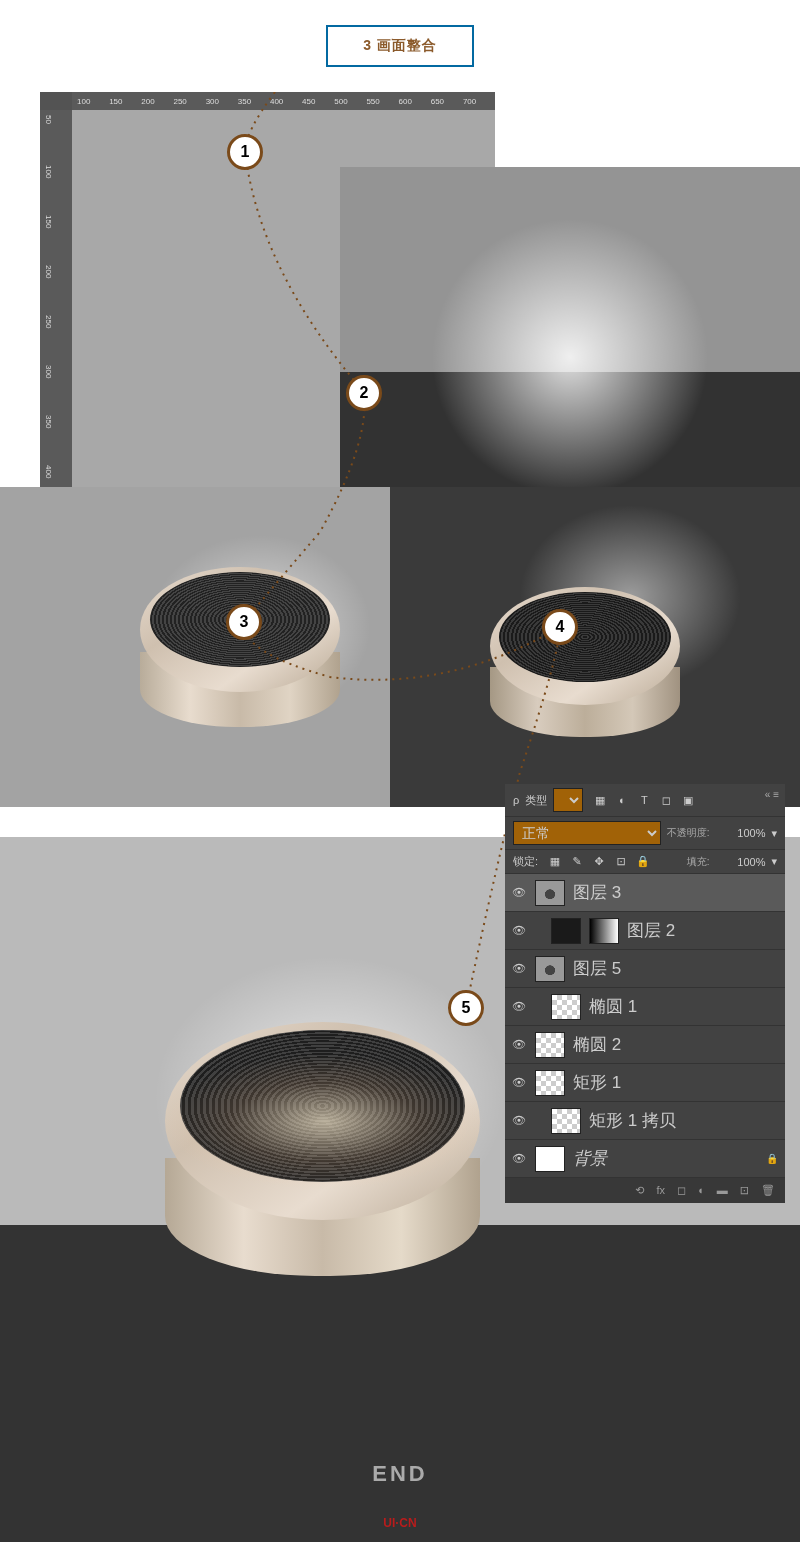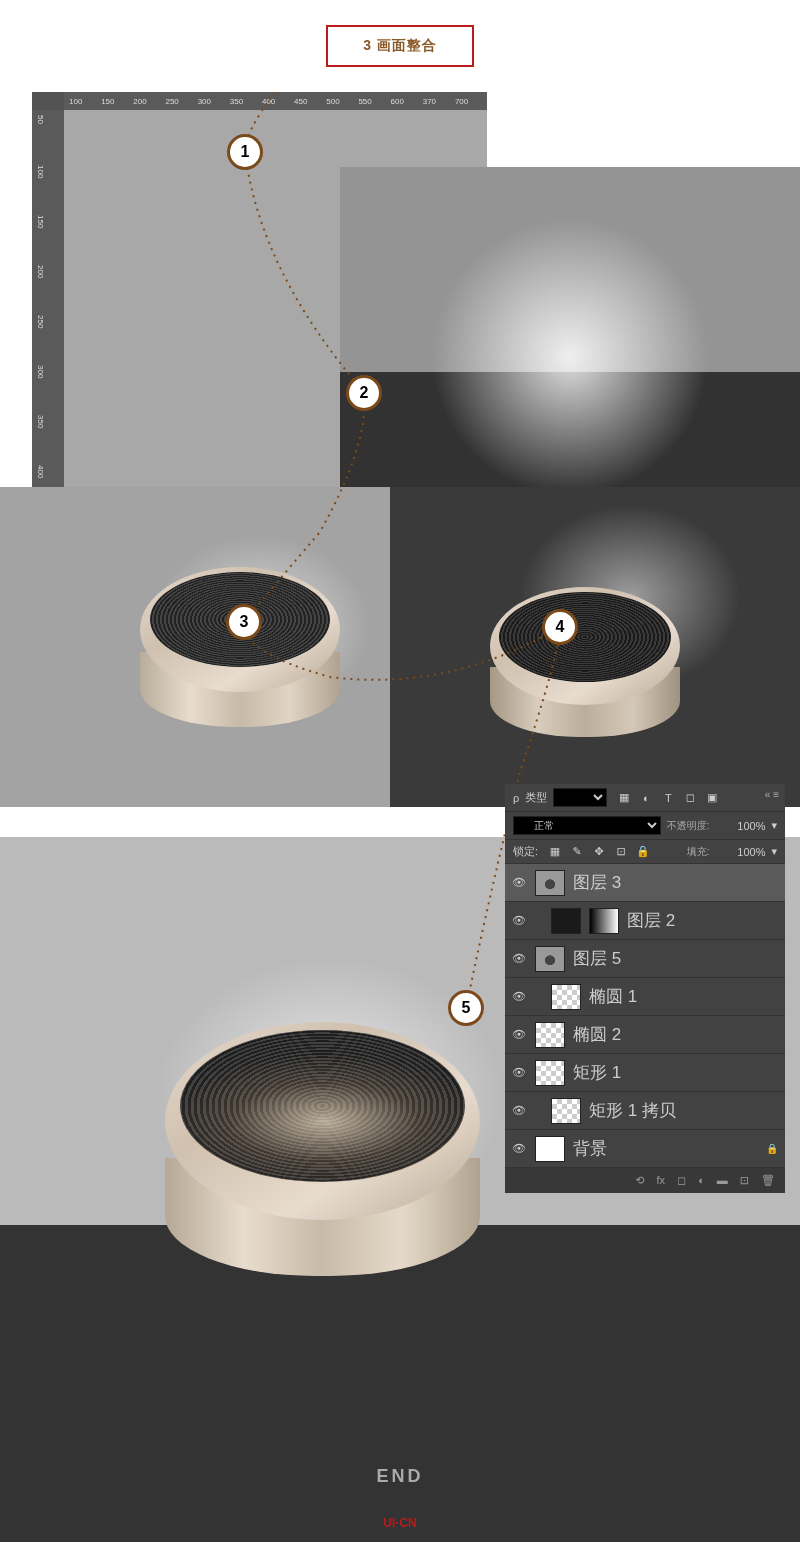--- a/index.html
+++ b/index.html
@@ -1,20 +1,20 @@
 <!DOCTYPE html>
 <html><head>
 <meta charset="utf-8">
 <style>
 *{margin:0;padding:0;box-sizing:border-box}
 body{font-family:Arial,sans-serif;background:#fff;width:800px}
 .header{text-align:center;padding:25px 0}
-.header-box{display:inline-block;border:2px solid #b91c1c;padding:10px 35px;color:#8b5a2b;font-weight:bold;font-size:14px;letter-spacing:1px}
+.header-box{display:inline-block;border:2px solid #0369a1;padding:10px 35px;color:#8b5a2b;font-weight:bold;font-size:14px;letter-spacing:1px}
 .canvas{position:relative;width:800px;height:1450px;background:#fff}
-.ruler-panel{position:absolute;top:0;left:32px;width:455px;height:460px;background:#535353}
+.ruler-panel{position:absolute;top:0;left:40px;width:455px;height:460px;background:#535353}
 .ruler-top{position:absolute;top:0;left:32px;right:0;height:18px;background:#5a5a5a;display:flex;align-items:center;font-size:8px;color:#ddd;padding-left:5px}
 .ruler-top span{width:50px;text-align:left}
 .ruler-left{position:absolute;top:18px;left:0;width:32px;bottom:0;background:#5a5a5a;font-size:8px;color:#ddd;padding-top:5px}
 .ruler-left div{height:50px;writing-mode:vertical-lr;padding-left:4px}
 .ruler-canvas{position:absolute;top:18px;left:32px;right:0;bottom:0;background:#a8a8a8}
 .panel2{position:absolute;top:75px;left:340px;width:460px;height:320px;background:#949494;overflow:hidden}
 .panel2-dark{position:absolute;bottom:0;left:0;right:0;height:115px;background:#323232}
 .glow2{position:absolute;top:40px;left:50%;transform:translateX(-50%);width:300px;height:300px;background:radial-gradient(circle,rgba(255,255,255,0.85)0%,rgba(255,255,255,0)65%)}
 .panel3{position:absolute;top:395px;left:0;width:390px;height:320px;background:#a3a3a3;overflow:hidden}
 .panel3-glow{position:absolute;top:40px;left:140px;width:240px;height:200px;background:radial-gradient(ellipse,rgba(255,255,255,0.6)0%,rgba(255,255,255,0)65%)}
@@ -37,45 +37,45 @@
 .sp5 .speaker-side{width:315px;height:118px;margin-top:-62px;background:linear-gradient(90deg,#b5a895,#e8dcce,#c8baa8,#e5dac9,#b0a28e);border-radius:0 0 150px 150px/0 0 60px 60px}
 .sp5 .speaker-top{position:absolute;top:8px;left:15px;width:285px;height:152px;border-radius:50%;background:#2a2a2a;background-image:repeating-radial-gradient(ellipse,#1e1e1e 0 3px,#404040 3px 6px)}
 .sp5 .flare{position:absolute;top:20px;left:-30px;width:380px;height:160px;background:radial-gradient(ellipse,rgba(255,240,210,0.65)0%,rgba(255,200,150,0.15)35%,rgba(255,255,255,0)60%);pointer-events:none}
 .badge{position:absolute;width:36px;height:36px;border-radius:50%;background:#fff;border:3px solid #7a4a1a;display:flex;align-items:center;justify-content:center;font-weight:bold;font-size:16px;color:#000;z-index:50}
 .b1{top:42px;left:227px}
 .b2{top:283px;left:346px}
 .b3{top:512px;left:226px}
 .b4{top:517px;left:542px}
 .b5{top:898px;left:448px}
 svg.dots{position:absolute;top:0;left:0;pointer-events:none;z-index:40}
-.end{position:absolute;bottom:55px;left:0;right:0;text-align:center;color:#aaa;font-weight:bold;font-size:18px;letter-spacing:3px;font-family:Arial Black,sans-serif}
+.end{position:absolute;bottom:55px;left:0;right:0;text-align:center;color:#aaa;font-weight:bold;font-size:22px;letter-spacing:3px;font-family:Arial Black,sans-serif}
 .watermark{position:absolute;bottom:12px;left:0;right:0;text-align:center;color:#b91c1c;font-size:12px;font-weight:bold}
 
 .layers-panel{position:absolute;top:692px;right:15px;width:280px;background:#424242;color:#ccc;font-size:11px;z-index:60}
 .lp-tabs{display:flex;background:#383838;border-bottom:1px solid #222;padding:4px 6px 0;gap:4px}
 .lp-tab{padding:5px 10px;cursor:pointer;color:#aaa}
 .lp-tab.active{background:#424242;color:#ddd}
 .lp-close{position:absolute;top:5px;right:6px;color:#aaa;font-size:10px}
 .lp-row{display:flex;align-items:center;padding:4px 8px;gap:6px;border-bottom:1px solid #333}
-.lp-row select,.lp-row input{background:#000000;border:1px solid #222;color:#ccc;font-size:10px;padding:2px 16px}
+.lp-row select,.lp-row input{background:#a16207;border:1px solid #222;color:#ccc;font-size:14px;padding:2px 4px}
 .lp-icons{display:flex;gap:8px;padding:0 4px}
 .lp-icons span{width:14px;height:14px;display:inline-flex;align-items:center;justify-content:center;font-size:11px}
 .lp-label{margin-left:auto;font-size:10px;color:#aaa}
 .lp-pct{width:50px;text-align:right}
 .layer{display:flex;align-items:center;padding:2px 6px;gap:8px;border-bottom:1px solid #333;min-height:38px}
 .layer.selected{background:#5a5a5a}
 .layer .vis{width:16px;font-size:11px;text-align:center}
 .layer .thumb{width:30px;height:26px;background:#888;border:1px solid #222;flex-shrink:0}
 .layer .thumb.checker{background:repeating-conic-gradient(#ccc 0 25%,#fff 0 50%) 0 0/10px 10px}
 .layer .thumb.dark{background:#1a1a1a}
 .layer .thumb.white{background:#fff}
 .layer .thumb.grad{background:linear-gradient(90deg,#000,#fff)}
 .layer .thumb.speaker-thumb{background:radial-gradient(ellipse at 50% 55%,#444 25%,#999 27%,#999 100%)}
 .layer .name{flex:1;font-size:17px}
-.layer .name.italic{}
+.layer .name.italic{font-style:italic}
 .layer .lock{font-size:10px;color:#aaa}
 .layer.indent .thumb:first-of-type{margin-left:16px}
 .lp-footer{display:flex;justify-content:flex-end;gap:12px;padding:6px 10px;background:#383838;color:#999;font-size:11px}
 </style>
 </head>
 <body>
 
 <div class="header">
   <div class="header-box">
     <span>3</span>
@@ -91,21 +91,21 @@
         <span>150</span>
         <span>200</span>
         <span>250</span>
         <span>300</span>
         <span>350</span>
         <span>400</span>
         <span>450</span>
         <span>500</span>
         <span>550</span>
         <span>600</span>
-        <span>370</span>
+        <span>650</span>
         <span>700</span>
       </div>
     <div class="ruler-left" id="ruler-left">
         <div>50</div>
         <div>100</div>
         <div>150</div>
         <div>200</div>
         <div>250</div>
         <div>300</div>
         <div>350</div>

